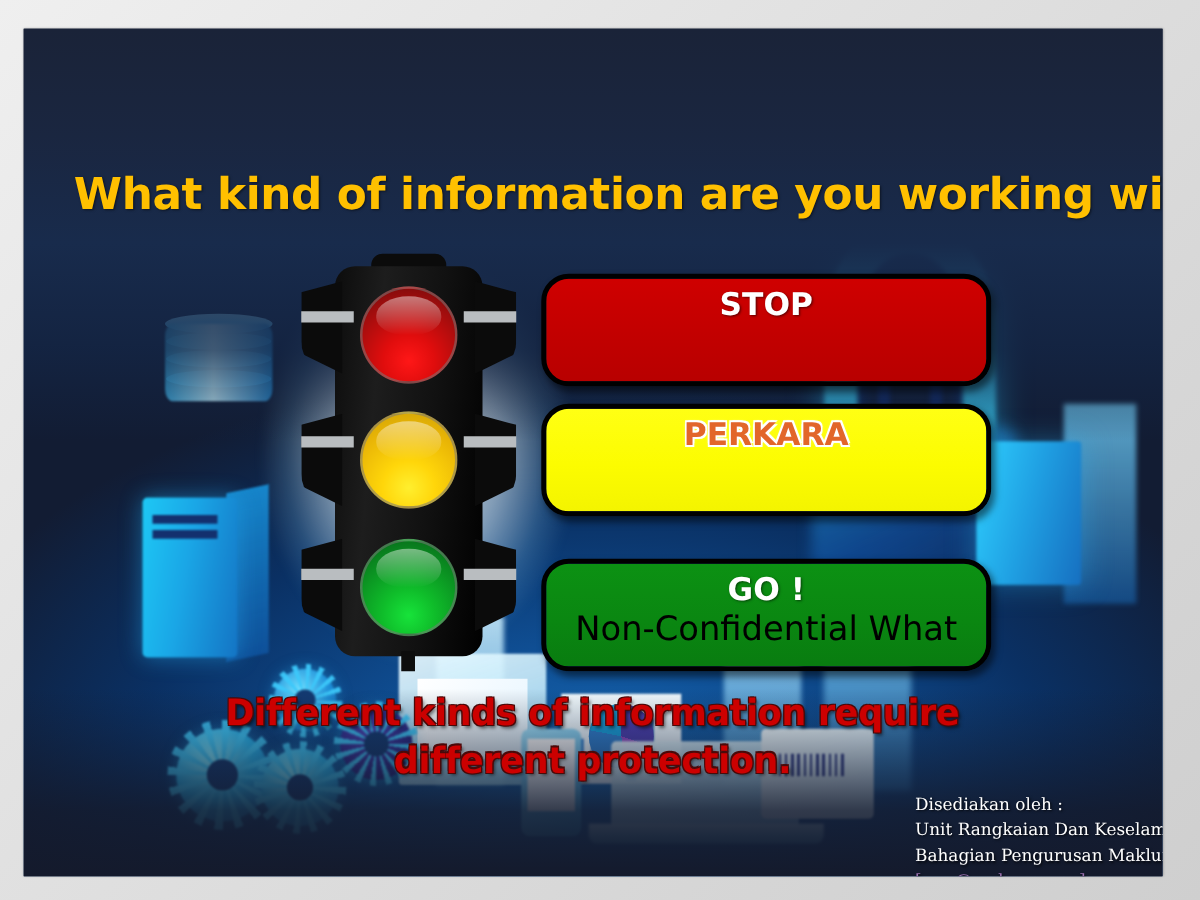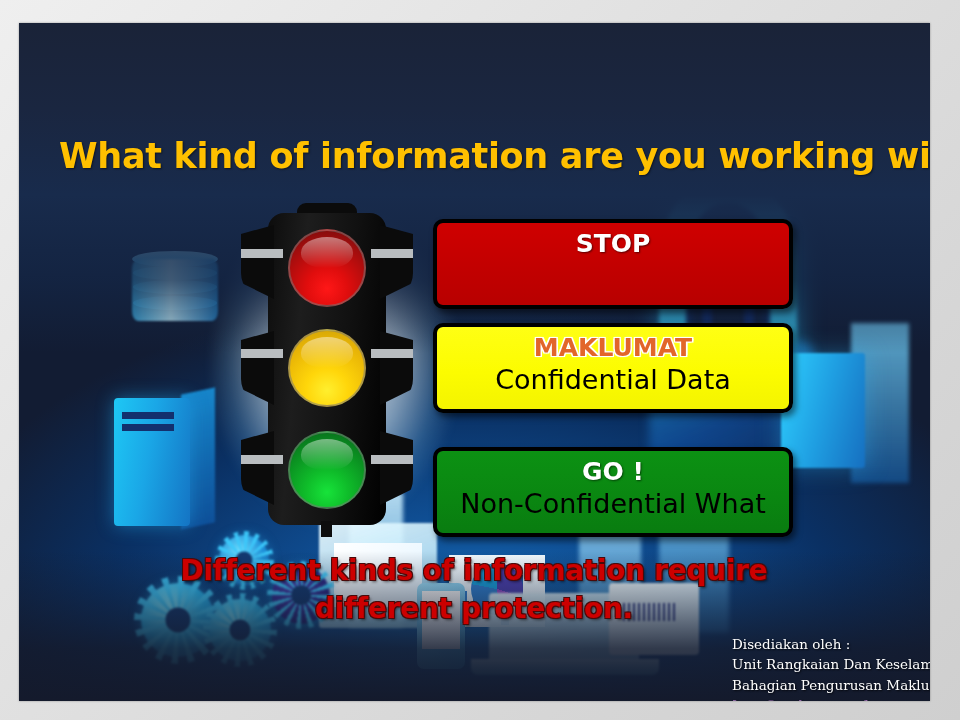--- a/index.html
+++ b/index.html
@@ -337,21 +337,21 @@
   .lamp-red   { top: 26px;  background: radial-gradient(circle at 50% 78%, #ff1717 0%, #e00d0d 30%, #9e0d0d 72%, #6d0b0b 100%); }
   .lamp-amber { top: 126px; background: radial-gradient(circle at 50% 80%, #ffef2e 0%, #ffd60a 30%, #e8b406 70%, #caa005 100%); }
   .lamp-green { top: 228px; background: radial-gradient(circle at 50% 80%, #17e33a 0%, #0fbd2a 30%, #0a8a20 70%, #07631a 100%); }
 
   
   .catbox {
     position: absolute;
     left: 414px;
     width: 360px;
     border: 4px solid #000000;
-    border-radius: 10px;
+    border-radius: 22px;
     box-sizing: border-box;
     text-align: center;
     box-shadow: 3px 4px 6px rgba(0,0,0,.5);
     padding: 7px 6px 9px;
   }
   .catbox .cat-head {
     font-family: "DejaVu Sans", sans-serif;
     font-weight: bold;
     font-size: 25px;
     line-height: 1.15;
@@ -485,22 +485,21 @@
       <div class="tl-lamp lamp-green"></div>
 
       <div class="tl-pole"></div>
     </div>
 
     <div class="catbox" id="box-stop">
       <div class="cat-head">STOP</div>
     </div>
 
     <div class="catbox" id="box-caution">
-      <div class="cat-head">MAKLUMAT</div>
-      <div class="cat-sub">Confidential Data</div>
+      <div class="cat-head">PERKARA</div>
     </div>
 
     <div class="catbox" id="box-go">
       <div class="cat-head">GO !</div>
       <div class="cat-sub">Non-Confidential What</div>
     </div>
 
     <div id="slogan">
       <span class="line">Different kinds of information require</span>
       <span class="line">different protection.</span>

